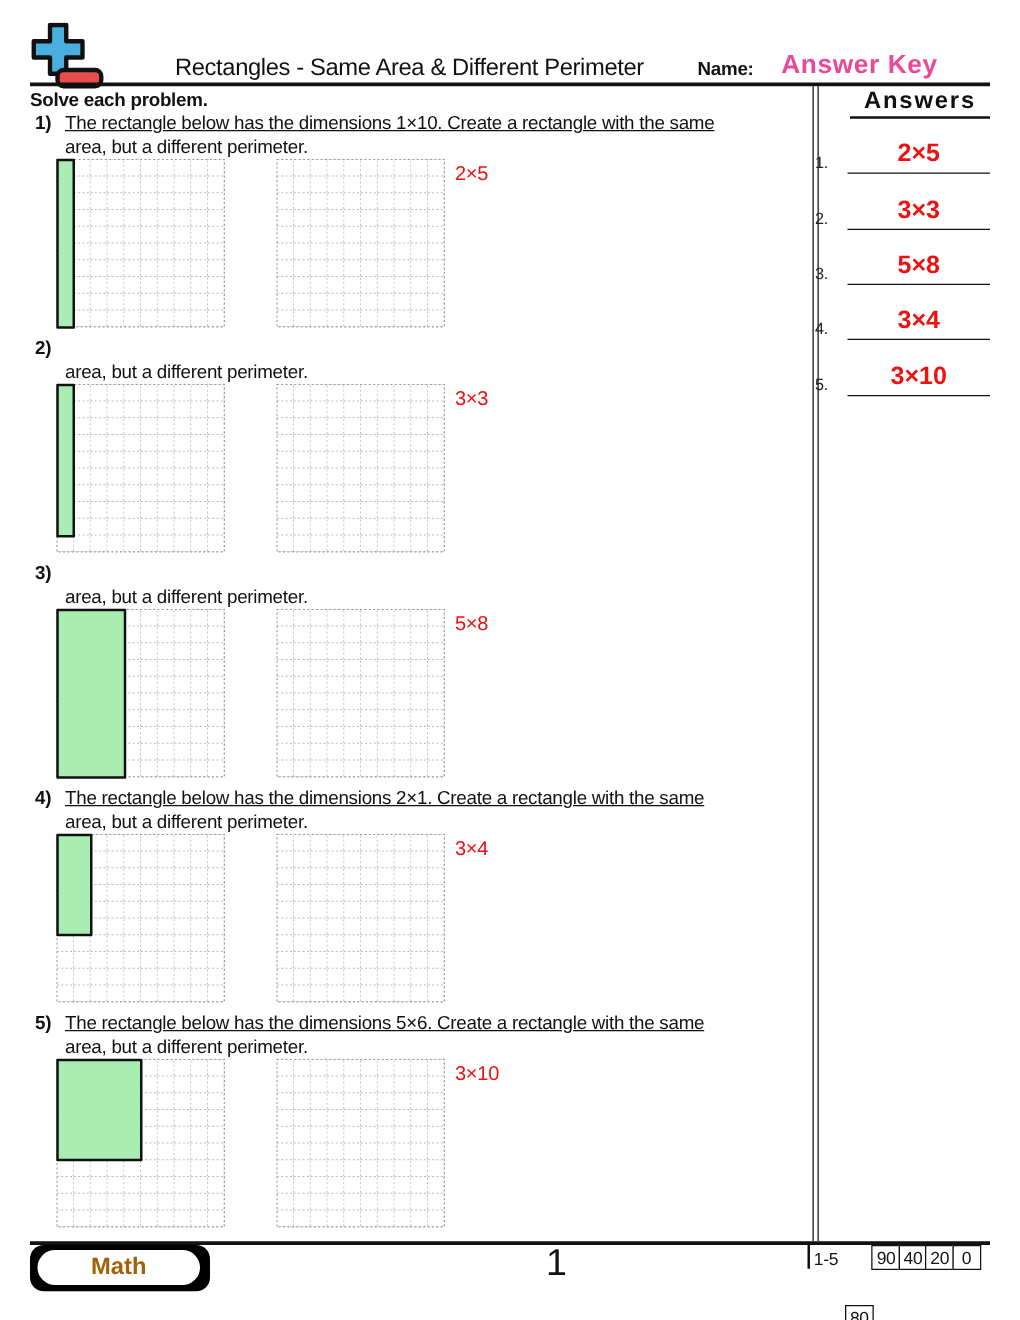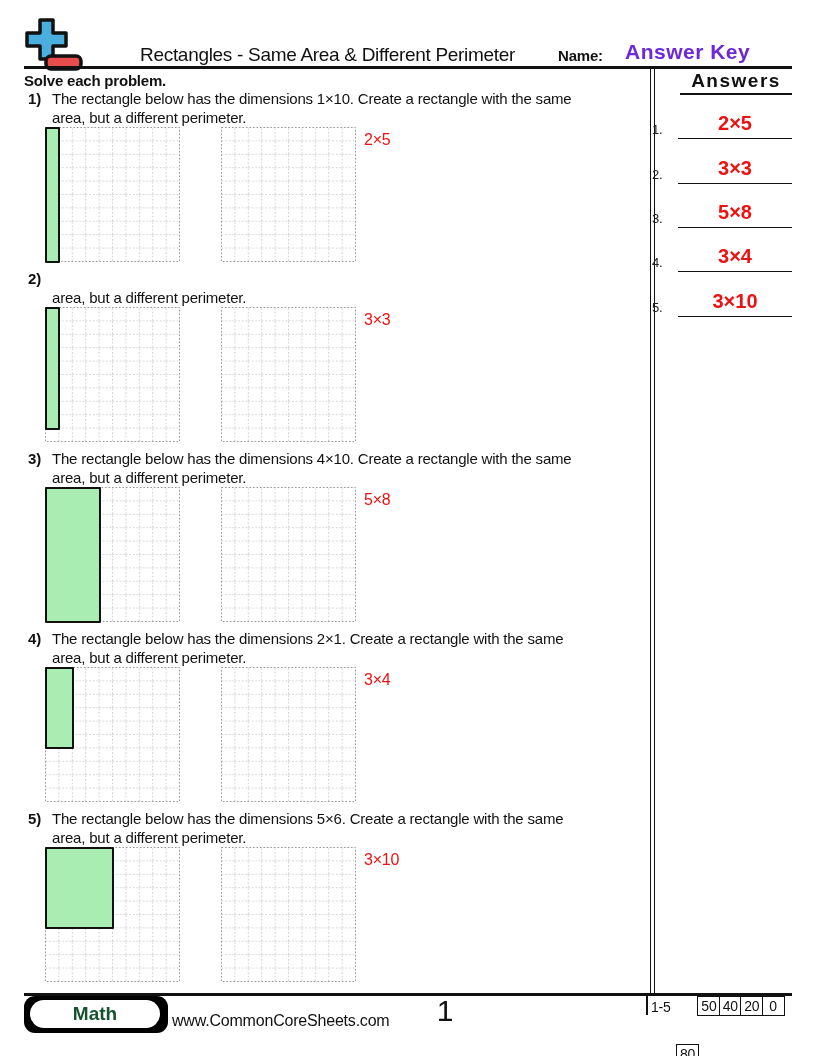--- a/index.html
+++ b/index.html
@@ -3,47 +3,47 @@
 <meta charset="utf-8">
 <style>
   html,body{margin:0;padding:0;background:#ffffff;}
   body{font-family:"Liberation Sans","DejaVu Sans",sans-serif;color:#111;}
   .page{position:relative;width:816px;height:1056px;background:#fff;overflow:hidden;letter-spacing:-0.2px;}
 
   
   .logo{position:absolute;left:24px;top:18px;}
   .title{position:absolute;left:140px;top:44px;font-size:19px;font-weight:500;letter-spacing:-0.3px;}
   .name-label{position:absolute;left:558px;top:47px;font-size:15px;font-weight:bold;}
-  .answer-key{position:absolute;left:625px;top:40px;font-size:21px;font-weight:bold;color:#6d28d9;letter-spacing:0.5px;}
+  .answer-key{position:absolute;left:625px;top:40px;font-size:21px;font-weight:bold;color:#ec4899;letter-spacing:0.5px;}
   .header-rule{position:absolute;left:24px;top:66px;width:768px;height:3px;background:#111;}
   .footer-rule{position:absolute;left:24px;top:993px;width:768px;height:3px;background:#111;}
   .divider{position:absolute;left:650px;top:69px;width:3px;height:924px;border-left:1.6px solid #111;border-right:1.6px solid #111;}
 
   .instructions{position:absolute;left:24px;top:72px;font-size:15px;font-weight:bold;}
 
   
   .problem{position:absolute;left:0;width:650px;height:178px;}
   .p-num{position:absolute;left:28px;top:0;font-size:15px;font-weight:bold;}
-  .p-l1{position:absolute;left:52px;top:0;font-size:15px;white-space:nowrap;}
+  .p-l1{position:absolute;left:52px;top:0;font-size:15px;white-space:nowrap;text-decoration:underline;}
   .p-l2{position:absolute;left:52px;top:19px;font-size:15px;white-space:nowrap;}
   .gridbox{position:absolute;top:37px;width:136px;height:136px;}
   .gridbox.g1{left:45px;}
   .gridbox.g2{left:221px;}
   .fillrect{position:absolute;left:45px;top:37px;background:#a9edb3;border:2px solid #111;border-radius:1px;box-sizing:content-box;}
   .p-ans{position:absolute;left:364px;top:41px;font-size:16px;font-weight:500;color:#ee1111;}
 
   
   .answers-title{position:absolute;left:680px;top:70px;width:112px;text-align:center;font-size:19px;font-weight:bold;letter-spacing:1.5px;border-bottom:2px solid #111;padding-bottom:1px;}
   .ans-num{position:absolute;left:652px;width:22px;text-align:left;font-size:13px;color:#222;}
   .ans-line{position:absolute;left:678px;width:114px;height:0;border-top:1.8px solid #111;}
   .ans-val{position:absolute;left:678px;width:114px;text-align:center;font-size:20px;font-weight:bold;color:#ee1111;letter-spacing:0;}
 
   
   .brand-badge{position:absolute;left:24px;top:996px;width:144px;height:37px;background:#000;border-radius:11px;}
-  .brand-pill{position:absolute;left:6px;top:4px;width:130px;height:28px;background:#fff;border-radius:14px;display:flex;align-items:center;justify-content:center;font-size:19px;font-weight:bold;color:#14532d;letter-spacing:0;}
+  .brand-pill{position:absolute;left:6px;top:4px;width:130px;height:28px;background:#fff;border-radius:14px;display:flex;align-items:center;justify-content:center;font-size:19px;font-weight:bold;color:#a16207;letter-spacing:0;}
   .website{position:absolute;left:172px;top:1012px;font-size:16px;letter-spacing:-0.2px;}
   .page-num{position:absolute;left:390px;top:994px;width:110px;text-align:center;font-size:30px;font-weight:400;}
   .score-tick{position:absolute;left:646px;top:996px;width:1.6px;height:19px;background:#111;}
   .score-label{position:absolute;left:651px;top:999px;font-size:14px;}
   .score-cells{position:absolute;left:676px;top:996px;display:flex;}
   .score-cell{width:21px;height:18px;border:1.6px solid #111;margin-left:-1.6px;display:flex;align-items:center;justify-content:center;font-size:14px;background:#fff;}
   .score-cell:first-child{margin-left:0;margin-top:48px;}
 </style>
 </head>
 <body>
@@ -91,21 +91,20 @@
         </svg></div>
     <div class="gridbox g2"><svg width="136" height="136">
           <rect x="0.5" y="0.5" width="134" height="134" fill="url(#gp)" stroke="#999999" stroke-width="1" stroke-dasharray="1.5 2"></rect>
         </svg></div>
     <div class="fillrect" style="width: 11.4px; height: 118.6px; background: rgb(169, 237, 179);"></div>
     <div class="p-ans">3×3</div>
   </div>
 
   <div class="problem" style="top:450px">
     <div class="p-num">3)</div>
-    <div class="p-l1">The rectangle below has the dimensions 4×10. Create a rectangle with the same</div>
     <div class="p-l2">area, but a different perimeter.</div>
     <div class="gridbox g1"><svg width="136" height="136">
           <rect x="0.5" y="0.5" width="134" height="134" fill="url(#gp)" stroke="#999999" stroke-width="1" stroke-dasharray="1.5 2"></rect>
         </svg></div>
     <div class="gridbox g2"><svg width="136" height="136">
           <rect x="0.5" y="0.5" width="134" height="134" fill="url(#gp)" stroke="#999999" stroke-width="1" stroke-dasharray="1.5 2"></rect>
         </svg></div>
     <div class="fillrect" style="width: 51.6px; height: 132px; background: rgb(169, 237, 179);"></div>
     <div class="p-ans">5×8</div>
   </div>
@@ -157,25 +156,24 @@
   <div class="ans-line" style="top:271px"></div>
 
   <div class="ans-num" style="top:300px">5.</div>
   <div class="ans-val" style="top:290px">3×10</div>
   <div class="ans-line" style="top:316px"></div>
 
   <div class="footer-rule"></div>
   <div class="brand-badge">
     <div class="brand-pill">Math</div>
   </div>
-  <div class="website">www.CommonCoreSheets.com</div>
   <div class="page-num">1</div>
   <div class="score-tick"></div>
   <div class="score-label">1-5</div>
   <div class="score-cells">
     <div class="score-cell">80</div>
-    <div class="score-cell">50</div>
+    <div class="score-cell">90</div>
     <div class="score-cell">40</div>
     <div class="score-cell">20</div>
     <div class="score-cell">0</div>
   </div>
 
 </div>
 
 </body></html>

